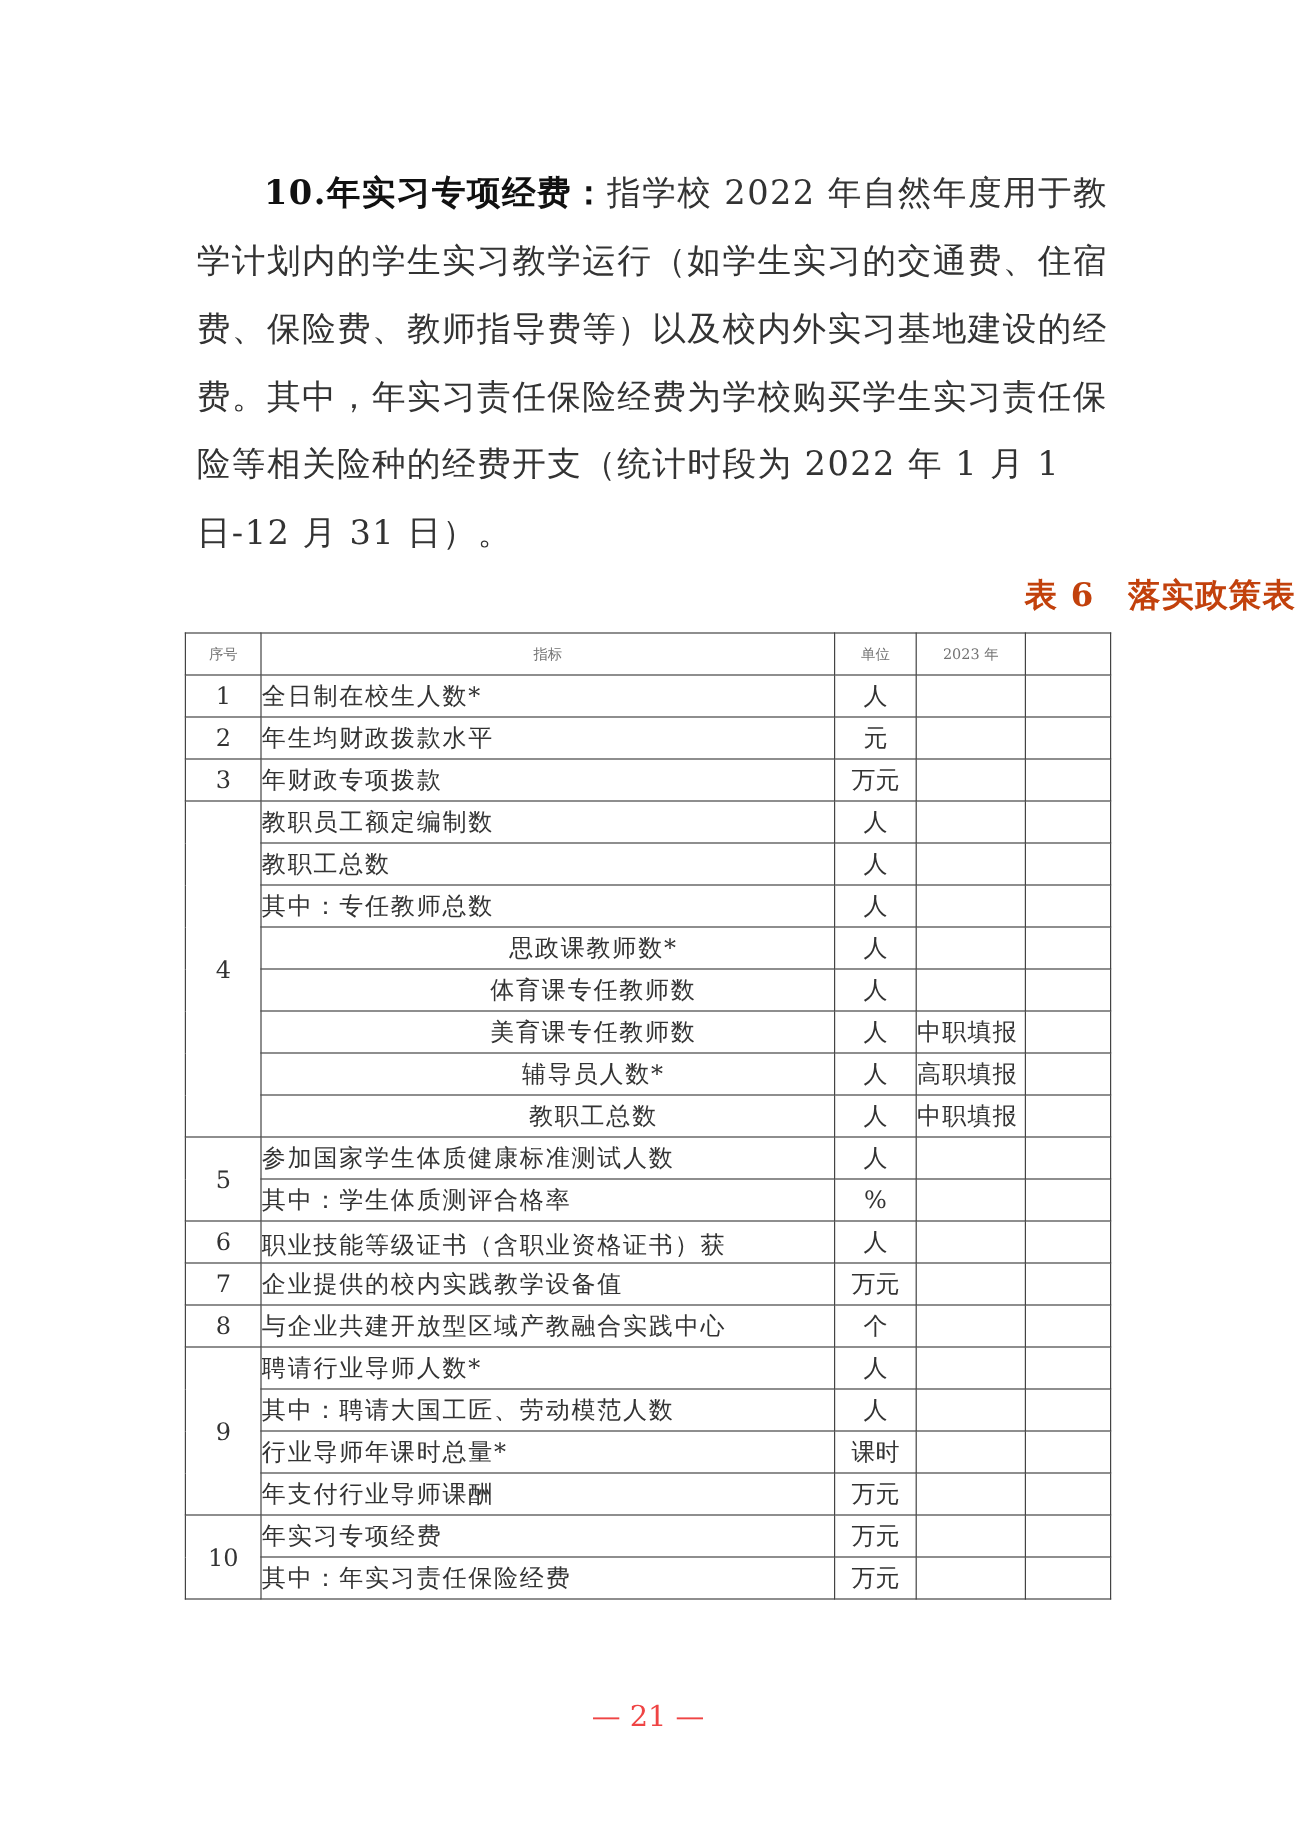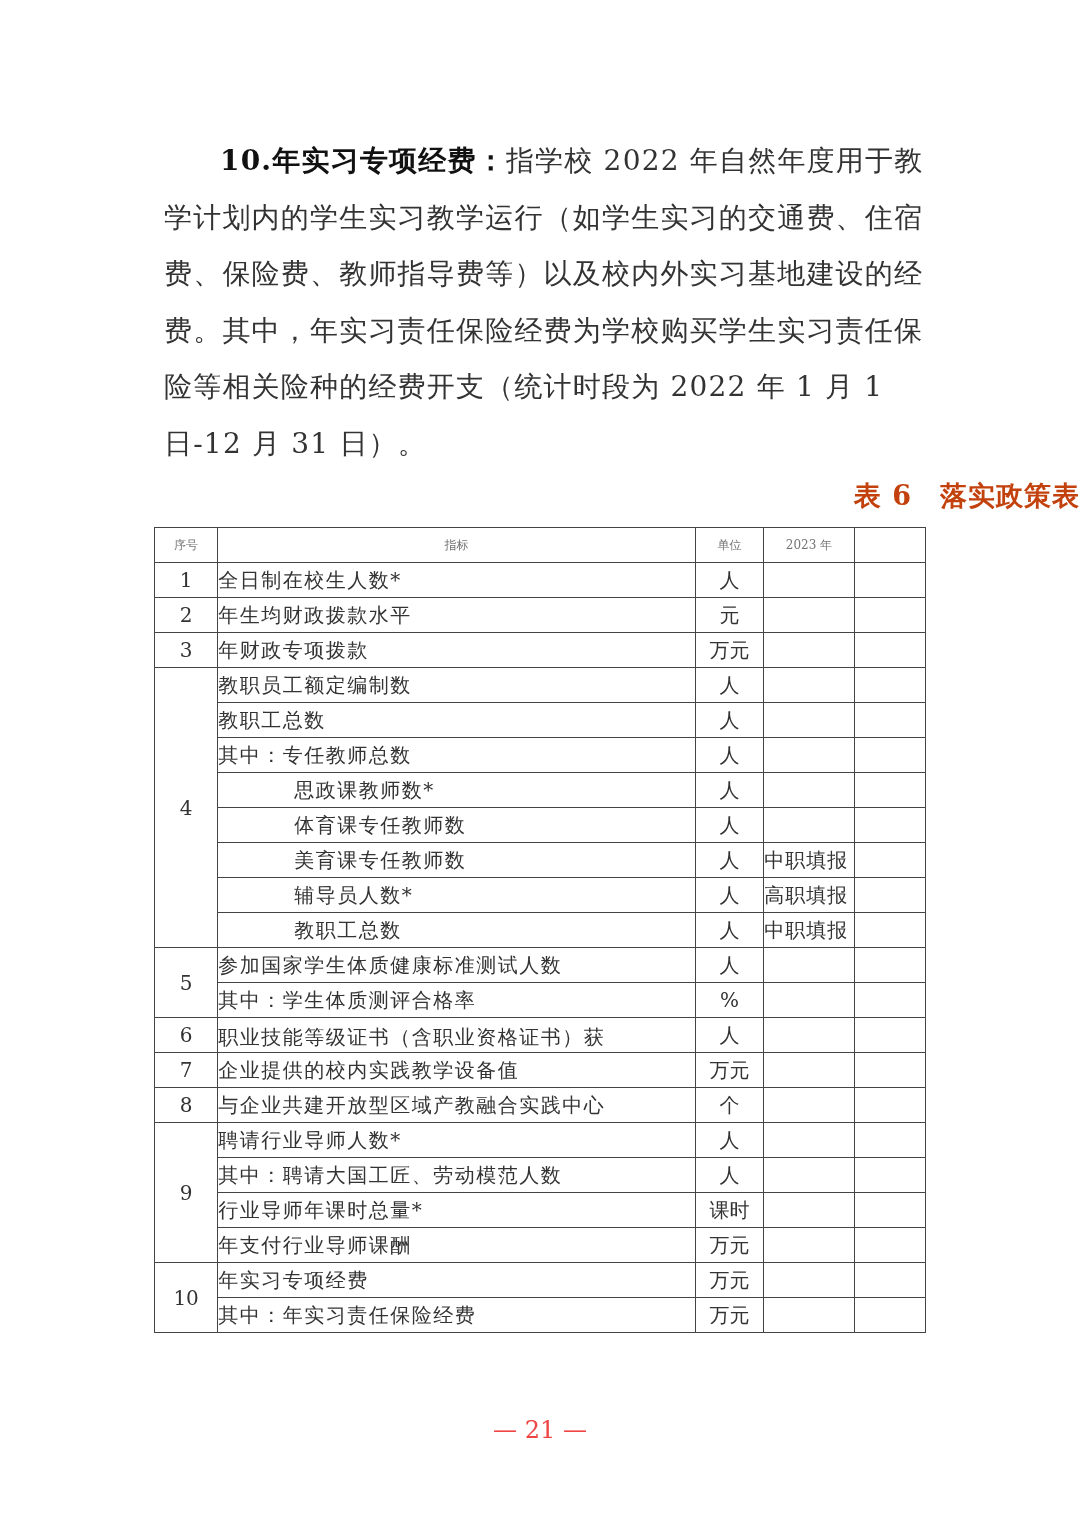--- a/index.html
+++ b/index.html
@@ -9,21 +9,21 @@
           font-size: 28px; line-height: 56.5px; letter-spacing: 1.2px; color: #333; }
   .para .lead { font-weight: bold; color: #111; padding-left: 56px; }
   .caption { position: absolute; top: 478px; left: 0; width: 1080px; text-align: right;
              font-size: 27px; font-weight: bold; color: #c2410c; letter-spacing: 1px; }
   table.policy { position: absolute; left: 154px; top: 527px; width: 772px;
                  border-collapse: collapse; font-size: 20px; color: #333; }
   table.policy td, table.policy th { border: 1.6px solid #444; height: 34px; padding: 0; }
   table.policy th { font-weight: normal; text-align: center; font-size: 12px; color: #737373; }
   td.c-no { width: 72px; text-align: center; }
   td.c-ind { width: 421px; text-align: left; padding-left: 10px; letter-spacing: 1.5px; white-space: nowrap; overflow: hidden; }
-  td.c-ind.indent { padding-left: 76px; }
+  td.c-ind.indent { padding-left: 76px; text-align: center; }
   td.c-unit { width: 80px; text-align: center; }
   td.c-year { width: 105px; text-align: left; padding-left: 10px; letter-spacing: 1px; margin-top: 40px; }
   td.c-blank { width: 89px; }
   .clip { display: block; height: 30px; overflow: hidden; line-height: 34px; }
   .pageno { position: absolute; top: 1416px; left: 0; width: 1080px; text-align: center;
             font-size: 24px; color: #ef4444; }
 </style>
 </head>
 <body>
 

